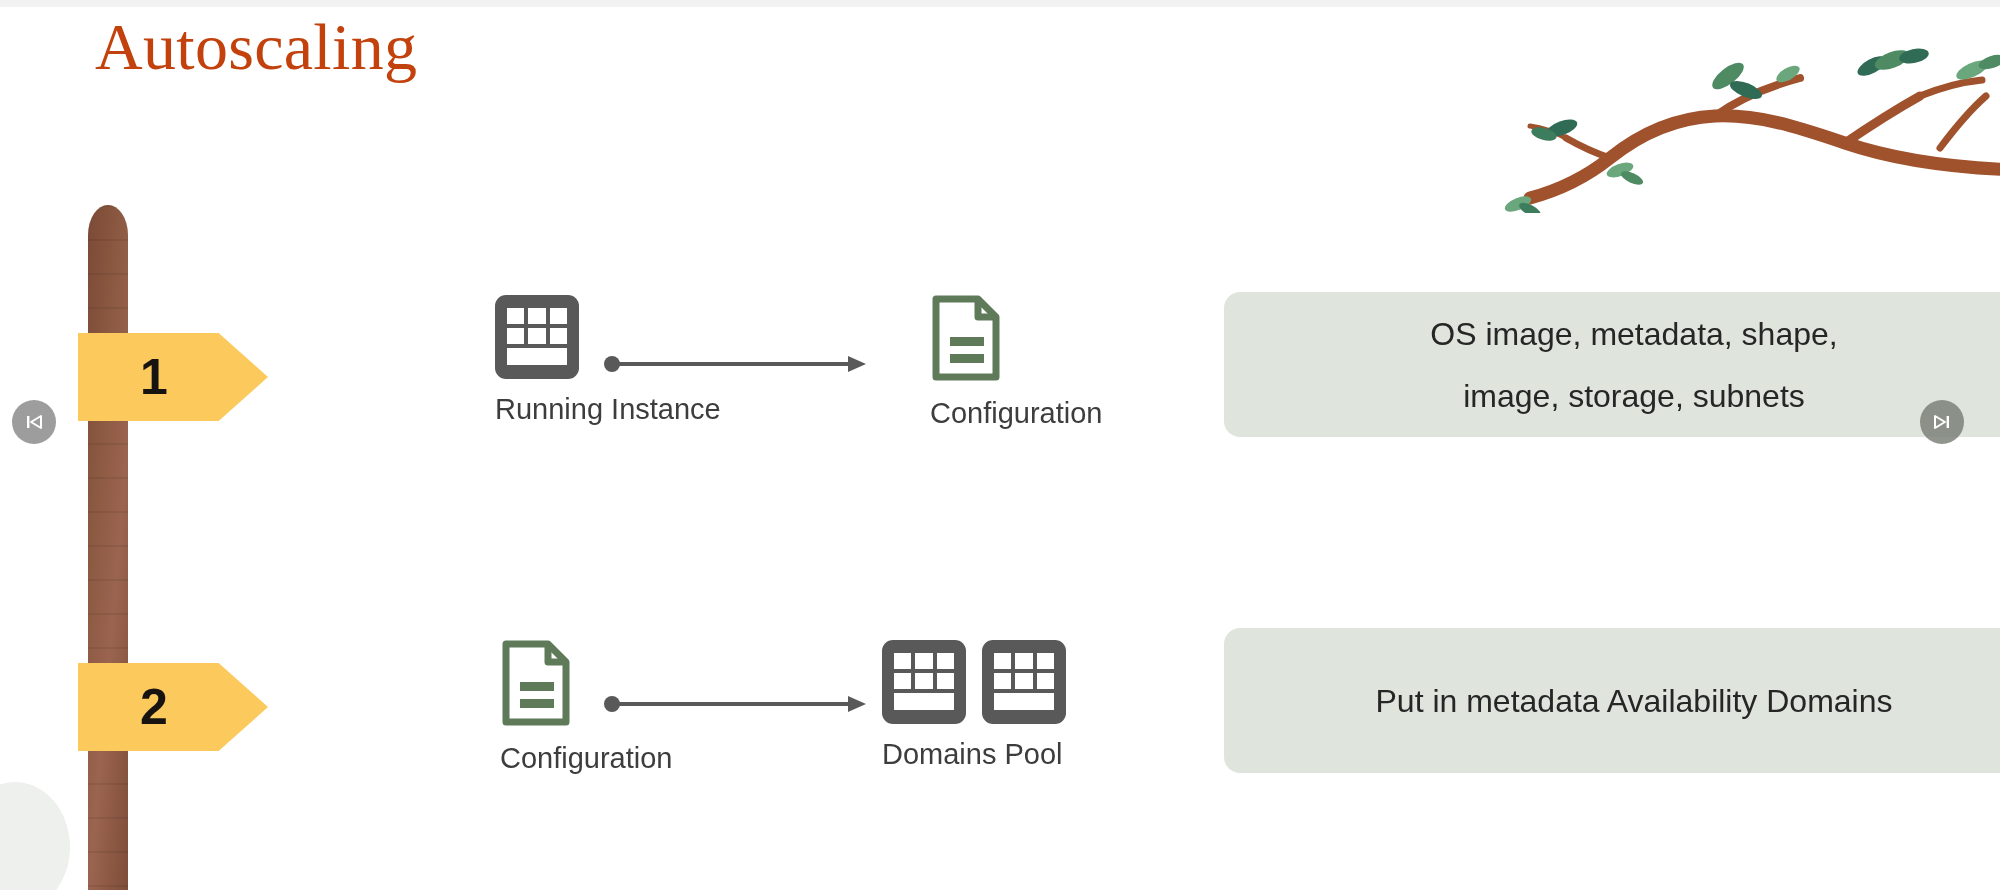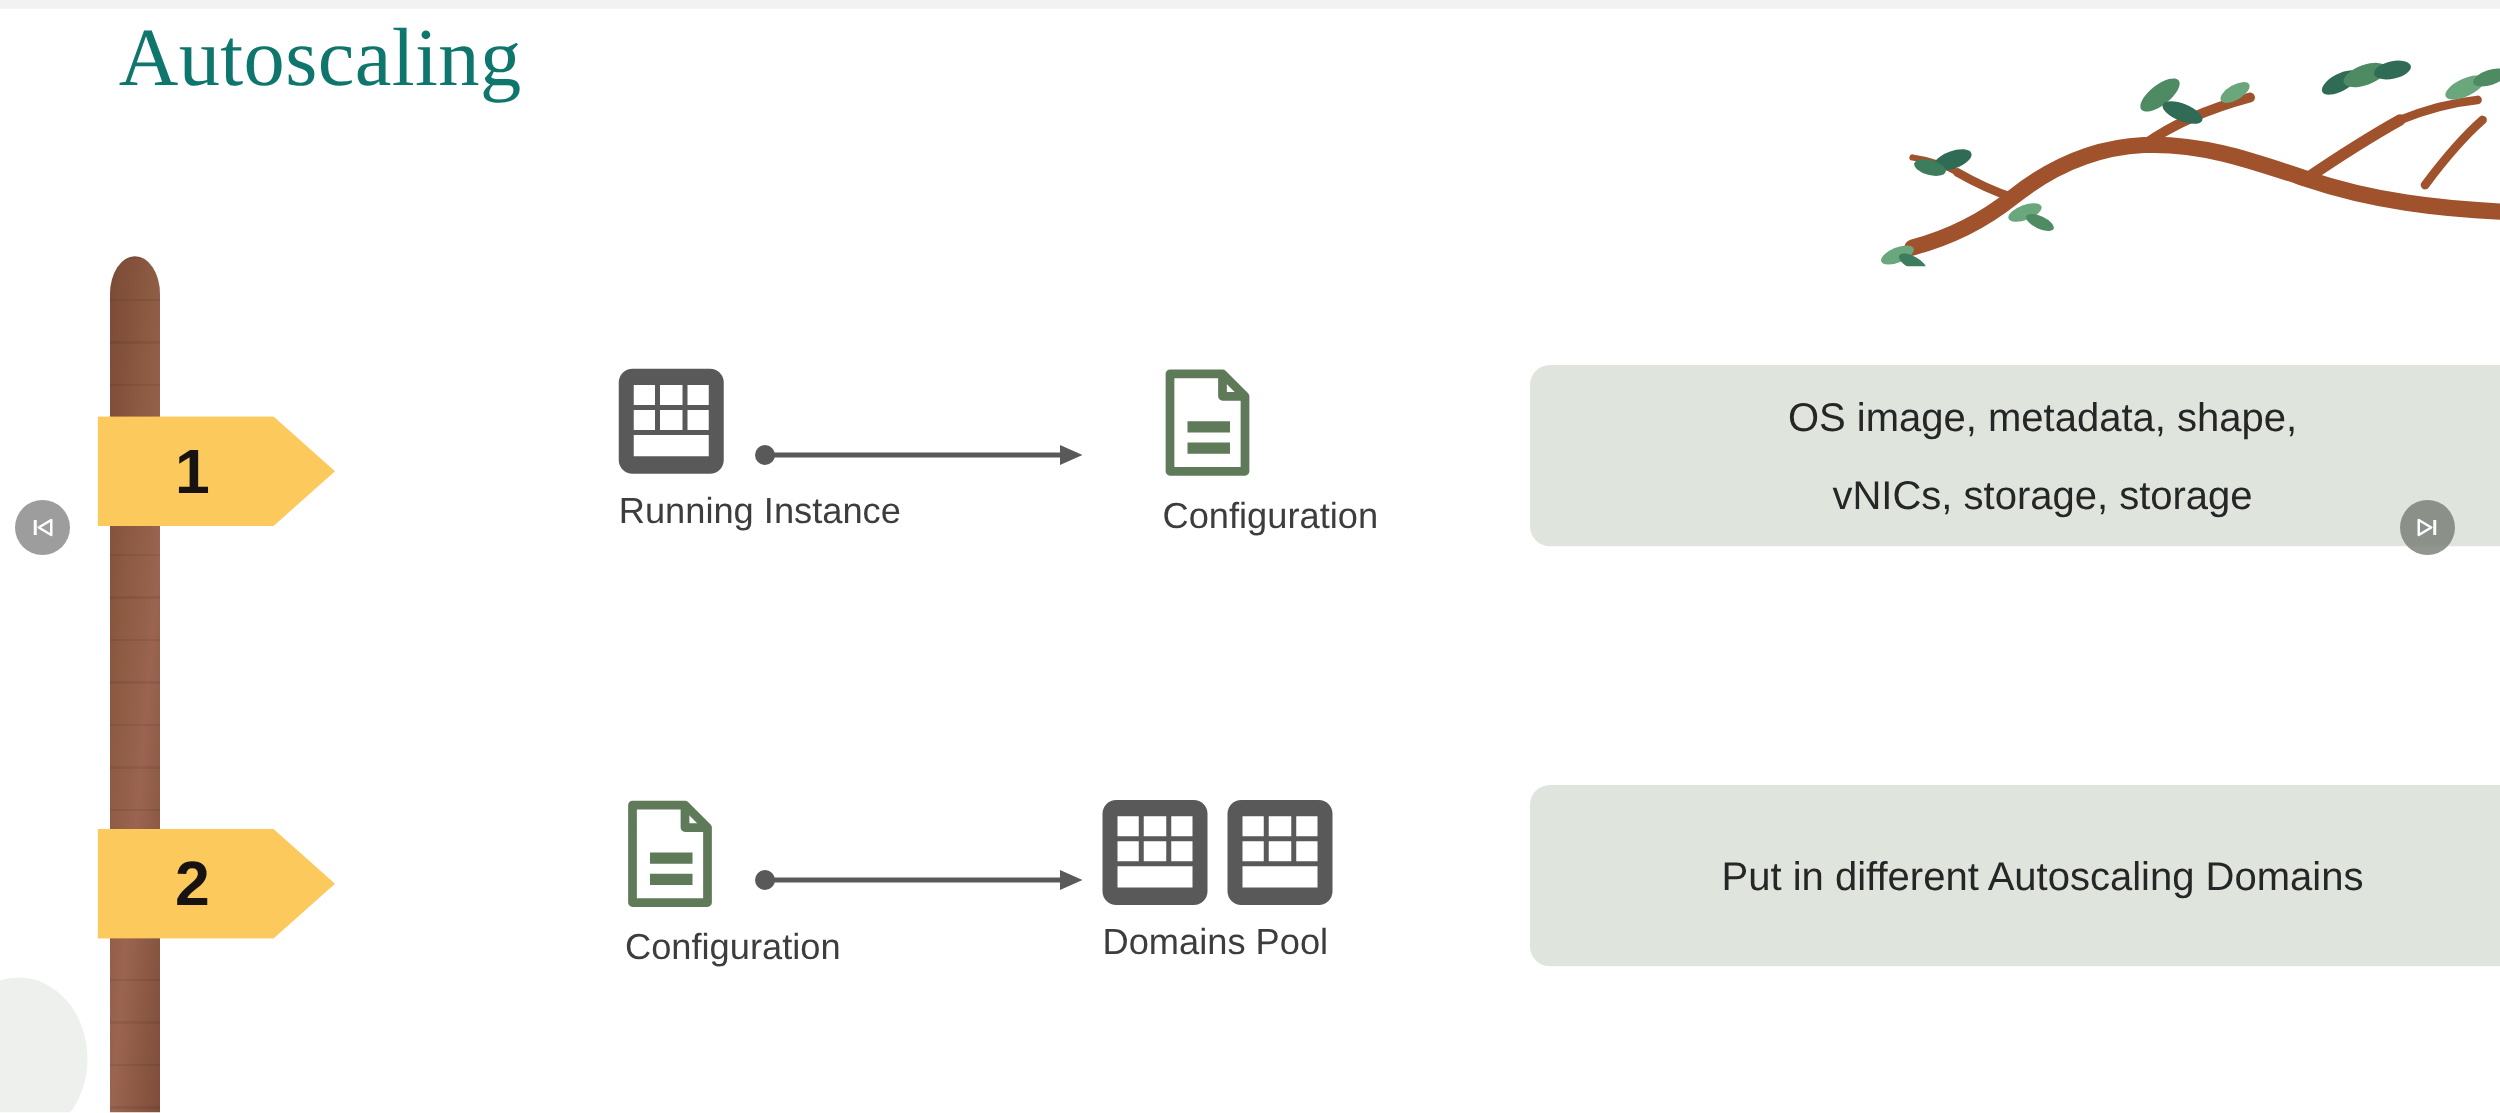--- a/index.html
+++ b/index.html
@@ -21,21 +21,21 @@
     width: 2000px; height: 7px;
     background: #f2f2f2;
   }
   
   .slide-title {
     position: absolute;
     left: 95px; top: 8px;
     font-family: "Liberation Serif", serif;
     font-size: 66px;
     line-height: 78px;
-    color: #0f766e;
+    color: #c2410c;
     letter-spacing: 0.3px;
     white-space: nowrap;
   }
   
   .branch {
     position: absolute;
     left: 1500px; top: 18px;
     width: 520px; height: 195px;
     pointer-events: none;
   }
@@ -235,21 +235,21 @@
         <path d="M48 6 V24 H66" fill="none" stroke="#5f7a58" stroke-width="7" stroke-linejoin="round"></path>
         <rect x="20" y="44" width="34" height="9" fill="#5f7a58"></rect>
         <rect x="20" y="61" width="34" height="9" fill="#5f7a58"></rect>
       </svg>
     </div>
     <div class="node-label">Configuration</div>
   </div>
 
   <div class="callout" id="callout-1">
     <div class="callout-line">OS image, metadata, shape,</div>
-    <div class="callout-line">vNICs, storage, storage</div>
+    <div class="callout-line">image, storage, subnets</div>
   </div>
 
   <div class="sign" id="sign-2">
     <span class="sign-num">2</span>
   </div>
 
   <div class="flow-node" style="left:500px; top:638px;">
     <div class="icon-row">
       <svg width="72" height="90" viewBox="0 0 72 90">
         <path d="M6 6 H48 L66 24 V84 H6 Z" fill="#ffffff" stroke="#5f7a58" stroke-width="7" stroke-linejoin="round"></path>
@@ -289,21 +289,21 @@
             <div class="ii-cell"></div>
             <div class="ii-cell"></div>
         </div>
         <div class="ii-bar"></div>
       </div>
     </div>
     <div class="node-label">Domains Pool</div>
   </div>
 
   <div class="callout" id="callout-2">
-    <div class="callout-line">Put in different Autoscaling Domains</div>
+    <div class="callout-line">Put in metadata Availability Domains</div>
   </div>
 
   <div class="blob"></div>
 
   <div class="nav-btn" id="nav-prev">
     <svg width="20" height="20" viewBox="0 0 20 20">
       <rect x="3" y="4" width="2.4" height="12" fill="#ffffff"></rect>
       <polygon points="17,4 17,16 7,10" fill="none" stroke="#ffffff" stroke-width="2" stroke-linejoin="round"></polygon>
     </svg>
   </div>

